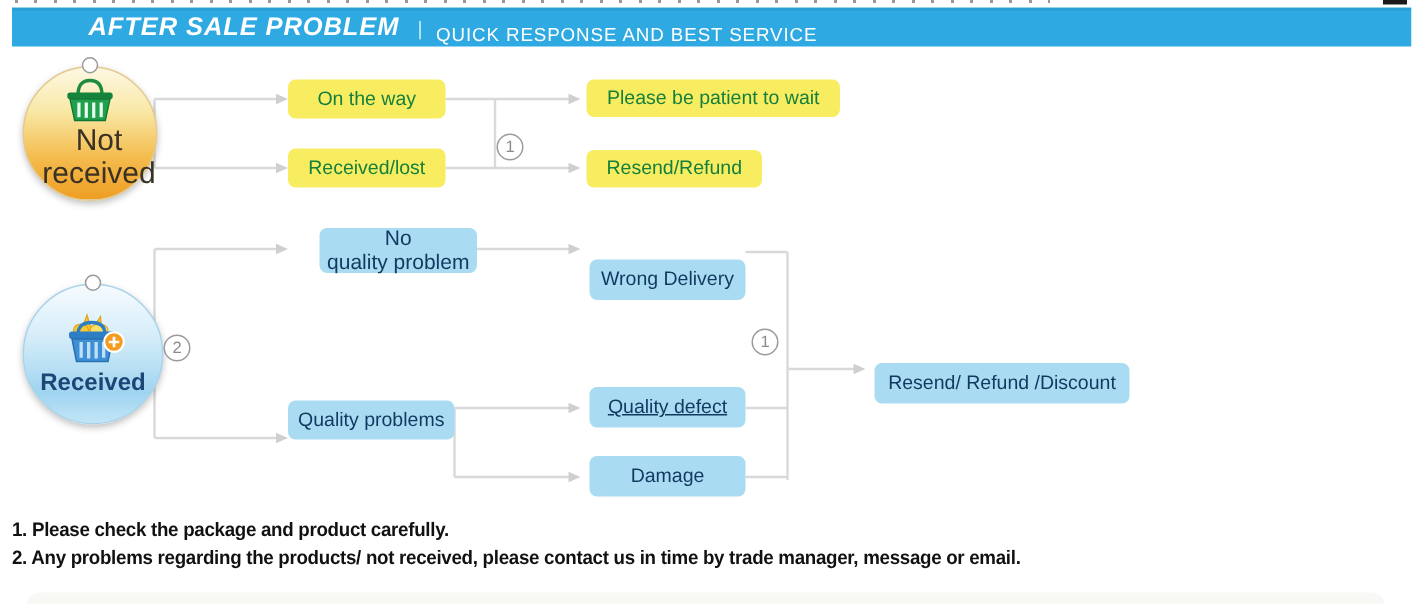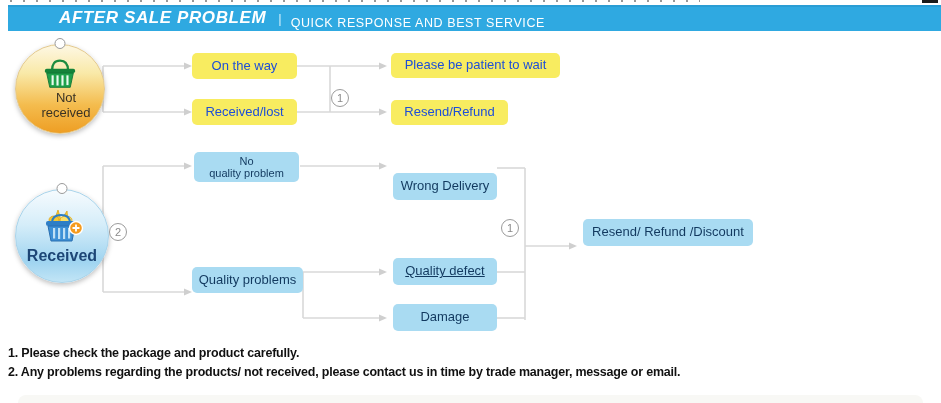--- a/index.html
+++ b/index.html
@@ -21,30 +21,30 @@
   .banner-sub{font-size:12.5px;letter-spacing:.6px;white-space:nowrap;margin-top:10px;}
 
   
   .src-circle{position:absolute;border-radius:50%;display:flex;flex-direction:column;align-items:center;
     justify-content:center;text-align:center;box-shadow:0 2px 5px rgba(0,0,0,.25);}
   .src-circle .hook{position:absolute;top:-7px;left:50%;transform:translateX(-50%);
     width:9px;height:9px;border:1.5px solid #9a9a9a;border-radius:50%;background:#fff;}
   .circle-orange{left:15px;top:44px;width:88px;height:88px;
     background:linear-gradient(180deg,#fdf6dd 4%,#f9e9a8 32%,#f4bc4e 68%,#ee9e24 100%);
     border:1px solid #e3c98e;}
-  .circle-orange .lbl{font-size:13px;line-height:1.08;color:#3a3224;font-weight:normal;margin-top:1px;margin-left:12px;}
+  .circle-orange .lbl{font-size:20px;line-height:1.08;color:#3a3224;font-weight:normal;margin-top:1px;margin-left:12px;}
   .circle-blue{left:15px;top:189px;width:92px;height:92px;
     background:linear-gradient(180deg,#f6fbfe 0%,#d5edf9 38%,#9fd4f0 78%,#c2e5f6 100%);
     border:1px solid #a8d3ea;}
   .circle-blue .lbl{font-size:16px;color:#1d4676;font-weight:600;margin-top:2px;}
 
   
   .box{position:absolute;display:flex;flex-direction:column;align-items:center;justify-content:center;
     font-size:13px;border-radius:5px;text-align:center;line-height:1.12;white-space:nowrap;}
-  .box.yellow{background:#F8EC60;color:#1d4ed8;}
+  .box.yellow{background:#F8EC60;color:#15803d;}
   .box.blue{background:#A9DBF2;color:#12395F;}
 
   
   .marker{position:absolute;width:16px;height:16px;border:1px solid #9b9b9b;border-radius:50%;
     color:#8a8a8a;font-size:11px;line-height:16px;text-align:center;background:#fff;}
 
   
   svg.wires{position:absolute;left:0;top:0;pointer-events:none;}
 
   
@@ -146,29 +146,29 @@
       <path d="M40 17.5 V24.5 M36.5 21 H43.5" stroke="#fff" stroke-width="1.8"></path>
     </svg>
     <div class="lbl">Received</div>
   </div>
 
   <div class="box yellow" style="left:192px;top:53px;width:105px;height:26px;">On the way</div>
   <div class="box yellow" style="left:192px;top:99px;width:105px;height:26px;">Received/lost</div>
   <div class="box yellow" style="left:391px;top:100px;width:117px;height:25px;">Resend/Refund</div>
   <div class="box yellow" style="left:391px;top:53px;width:169px;height:25px;">Please be patient to wait</div>
 
-  <div class="box blue" style="left:194px;top:152px;width:105px;height:30px;font-size:11px;align-items:center;">
+  <div class="box blue" style="left:213px;top:152px;width:105px;height:30px;font-size:14px;align-items:center;">
     <div>No</div>
     <div>quality problem</div>
   </div>
   <div class="box blue" style="left:192px;top:267px;width:111px;height:26px;">Quality problems</div>
   <div class="box blue" style="left:393px;top:173px;width:104px;height:27px;">Wrong Delivery</div>
   <div class="box blue" style="left:393px;top:258px;width:104px;height:27px;text-decoration:underline;">Quality defect</div>
   <div class="box blue" style="left:393px;top:304px;width:104px;height:27px;">Damage</div>
-  <div class="box blue" style="left:583px;top:219px;width:170px;height:27px;">Resend/ Refund /Discount</div>
+  <div class="box blue" style="left:583px;top:242px;width:170px;height:27px;">Resend/ Refund /Discount</div>
 
   <div class="marker" style="left:331px;top:89px;">1</div>
   <div class="marker" style="left:109px;top:223px;">2</div>
   <div class="marker" style="left:501px;top:219px;">1</div>
 
   <div class="note" style="top:345px;">1. Please check the package and product carefully.</div>
   <div class="note" style="top:364px;">2. Any problems regarding the products/ not received, please contact us in time by trade manager, message or email.</div>
 
   <div class="next-section-bar"></div>
 </div>

